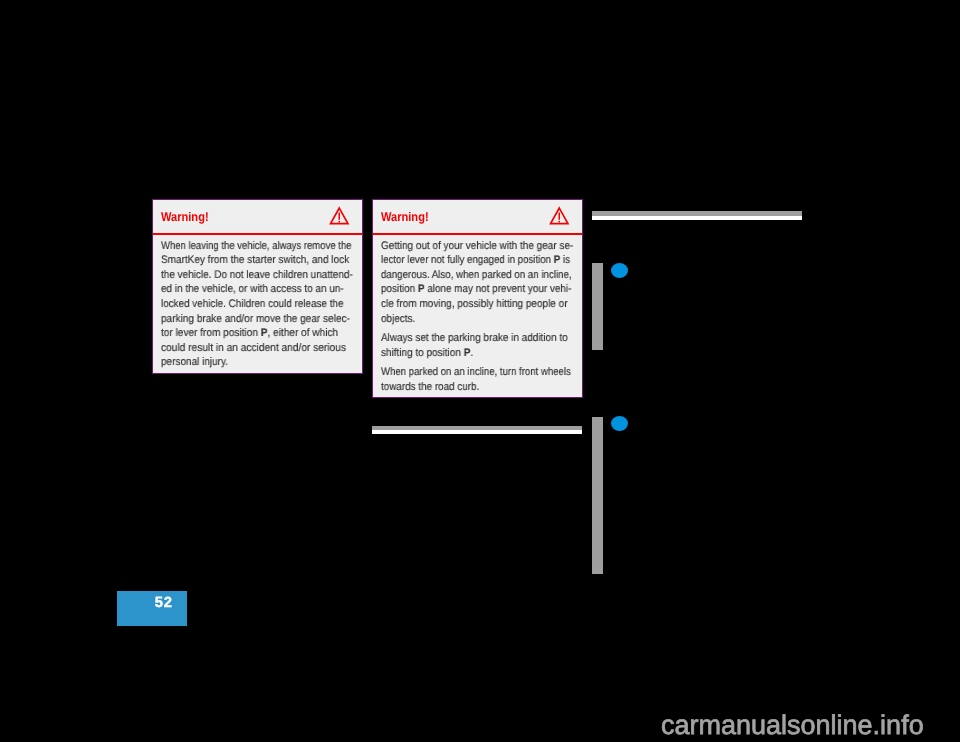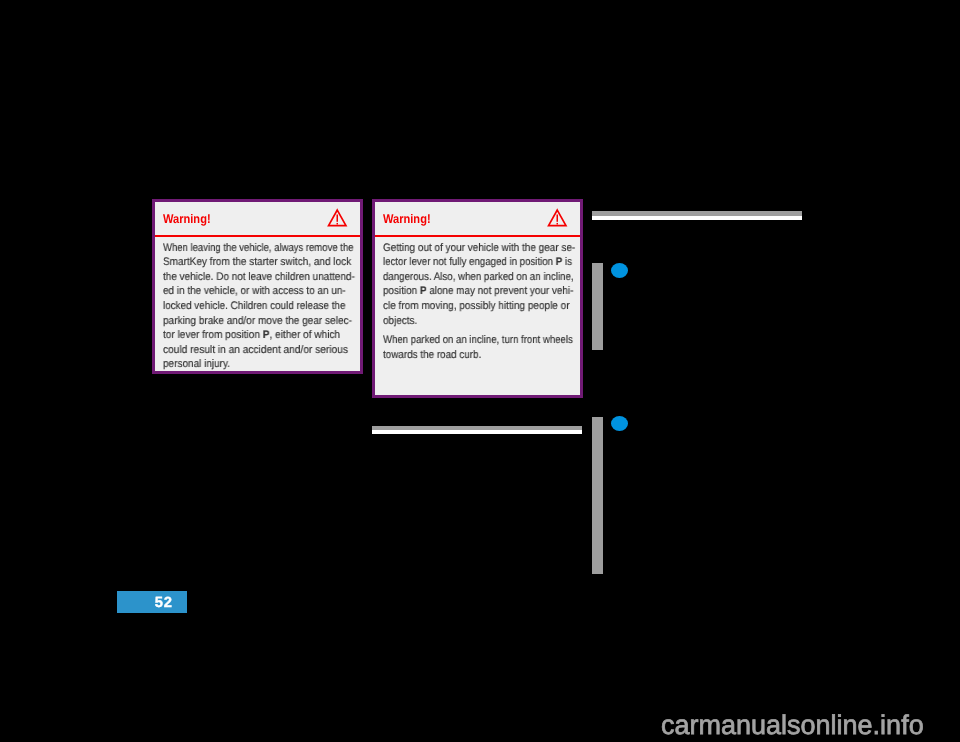--- a/index.html
+++ b/index.html
@@ -10,28 +10,28 @@
 
   .section-header{position:absolute;left:117px;top:116px;width:245px;height:36px;
        background:#2c93cb;}
   .section-header .edge{position:absolute;left:2px;bottom:0;width:29px;height:1.5px;
        background:#1b7aad;}
   .section-header .lbl{position:absolute;left:37.8px;top:15px;color:#ffffff;
        font-weight:bold;font-size:16.3px;line-height:16.3px;
        transform:scaleX(0.90) translateZ(0);transform-origin:left top;white-space:nowrap;
        -webkit-text-stroke:0.35px #ffffff;}
 
-  .page-number{position:absolute;left:117px;top:591px;width:70px;height:22px;
+  .page-number{position:absolute;left:117px;top:591px;width:70px;height:35px;
        background:#2c93cb;}
   .page-number .lbl{position:absolute;left:37.8px;top:4.8px;color:#ffffff;
        font-weight:bold;font-size:14.8px;line-height:14.8px;letter-spacing:0.8px;
        -webkit-text-stroke:0.35px #ffffff;
        transform:translateZ(0);transform-origin:left top;white-space:nowrap;}
 
-  .warnbox{position:absolute;background:#efefef;border:3px solid #701a75;
+  .warnbox{position:absolute;background:#efefef;border:1px solid #701a75;
        box-sizing:border-box;}
   .warnhead{position:relative;height:33.4px;border-bottom:2.4px solid #f50000;}
   .warnhead .t{position:absolute;left:8.3px;top:11.0px;color:#f50000;font-weight:bold;
        font-size:12.6px;line-height:12.6px;transform:scaleX(0.880) translateZ(0);
        transform-origin:left top;white-space:nowrap;}
   .warnhead svg{position:absolute;right:12.3px;top:6.3px;}
   .warnbody{position:relative;padding:3.2px 8px 0 8px;color:#333333;}
   .warnbody p{margin:0 0 4.8px 0;font-size:11px;line-height:14.6px;white-space:nowrap;
        -webkit-text-stroke:0.16px #333333;}
   .warnbody p:last-child{margin-bottom:0;}
@@ -89,20 +89,24 @@
     <div class="warnbody" id="wbody1">
         <p>
           <span class="ln" style="transform: scaleX(0.9059) translateZ(0px);"><i>Getting out of your vehicle with the gear se-</i></span>
           <span class="ln" style="transform: scaleX(0.8801) translateZ(0px);"><i>lector lever not fully engaged in position <b>P</b> is</i></span>
           <span class="ln" style="transform: scaleX(0.8829) translateZ(0px);"><i>dangerous. Also, when parked on an incline,</i></span>
           <span class="ln" style="transform: scaleX(0.8998) translateZ(0px);"><i>position <b>P</b> alone may not prevent your vehi-</i></span>
           <span class="ln" style="transform: scaleX(0.911) translateZ(0px);"><i>cle from moving, possibly hitting people or</i></span>
           <span class="ln" style="transform: scaleX(0.9045) translateZ(0px);"><i>objects.</i></span>
         </p>
         <p>
+          <span class="ln" style="transform: scaleX(0.906) translateZ(0px);"><i>Always set the parking brake in addition to</i></span>
+          <span class="ln" style="transform: scaleX(0.9071) translateZ(0px);"><i>shifting to position <b>P</b>.</i></span>
+        </p>
+        <p>
           <span class="ln" style="transform: scaleX(0.8719) translateZ(0px);"><i>When parked on an incline, turn front wheels</i></span>
           <span class="ln" style="transform: scaleX(0.8981) translateZ(0px);"><i>towards the road curb.</i></span>
         </p>
       </div>
   </div>
 
   <div class="page-number">
     <span class="lbl">52</span>
   </div>
 

